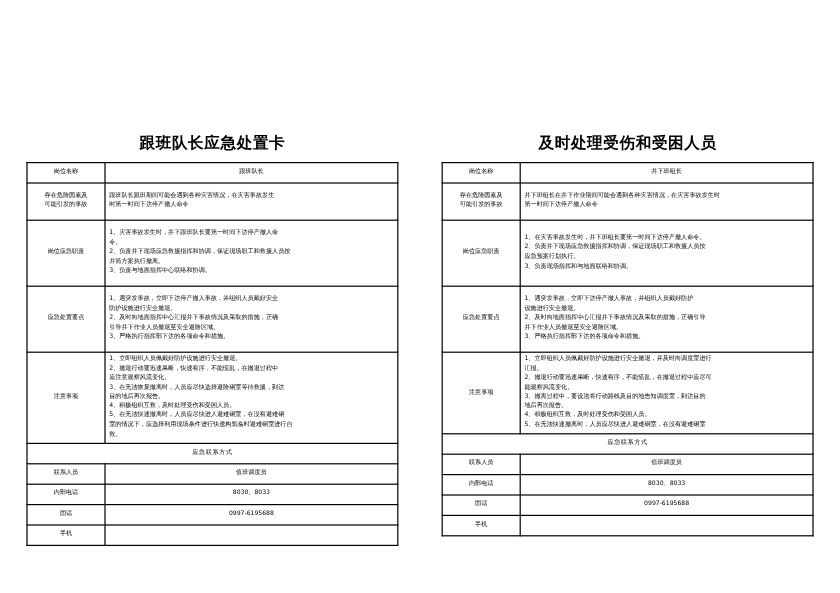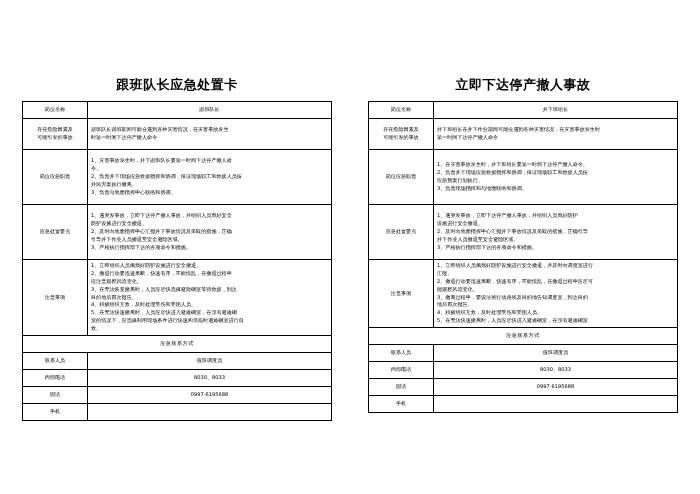--- a/index.html
+++ b/index.html
@@ -18,21 +18,21 @@
     position: relative;
     width: 700px;
     height: 494px;
     box-sizing: border-box;
     padding: 0;
   }
   .cards {
     display: flex;
     flex-direction: row;
     justify-content: space-between;
-    padding: 76px 22px 0 22px;
+    padding: 110px 22px 0 22px;
     box-sizing: border-box;
   }
   .card {
     width: 310px;
   }
   .card-title {
     text-align: center;
     font-family: "DejaVu Serif", "Liberation Serif", serif;
     font-weight: bold;
     font-size: 13px;
@@ -166,21 +166,21 @@
         </tr>
         <tr>
           <td class="label row-s">手机</td>
           <td class="center row-s"></td>
         </tr>
       </tbody>
         </table>
     </div>
 
     <div class="card">
-      <div class="card-title">立即下达停产撤人事故</div>
+      <div class="card-title">及时处理受伤和受困人员</div>
       <table class="card-table">
         <tbody>
             <tr>
           <td class="label row-s">岗位名称</td>
           <td class="center row-s">井下班组长</td>
         </tr>
         <tr>
           <td class="label-sm tall-1">
             <div class="lines">
               <p>存在危险因素及</p>

